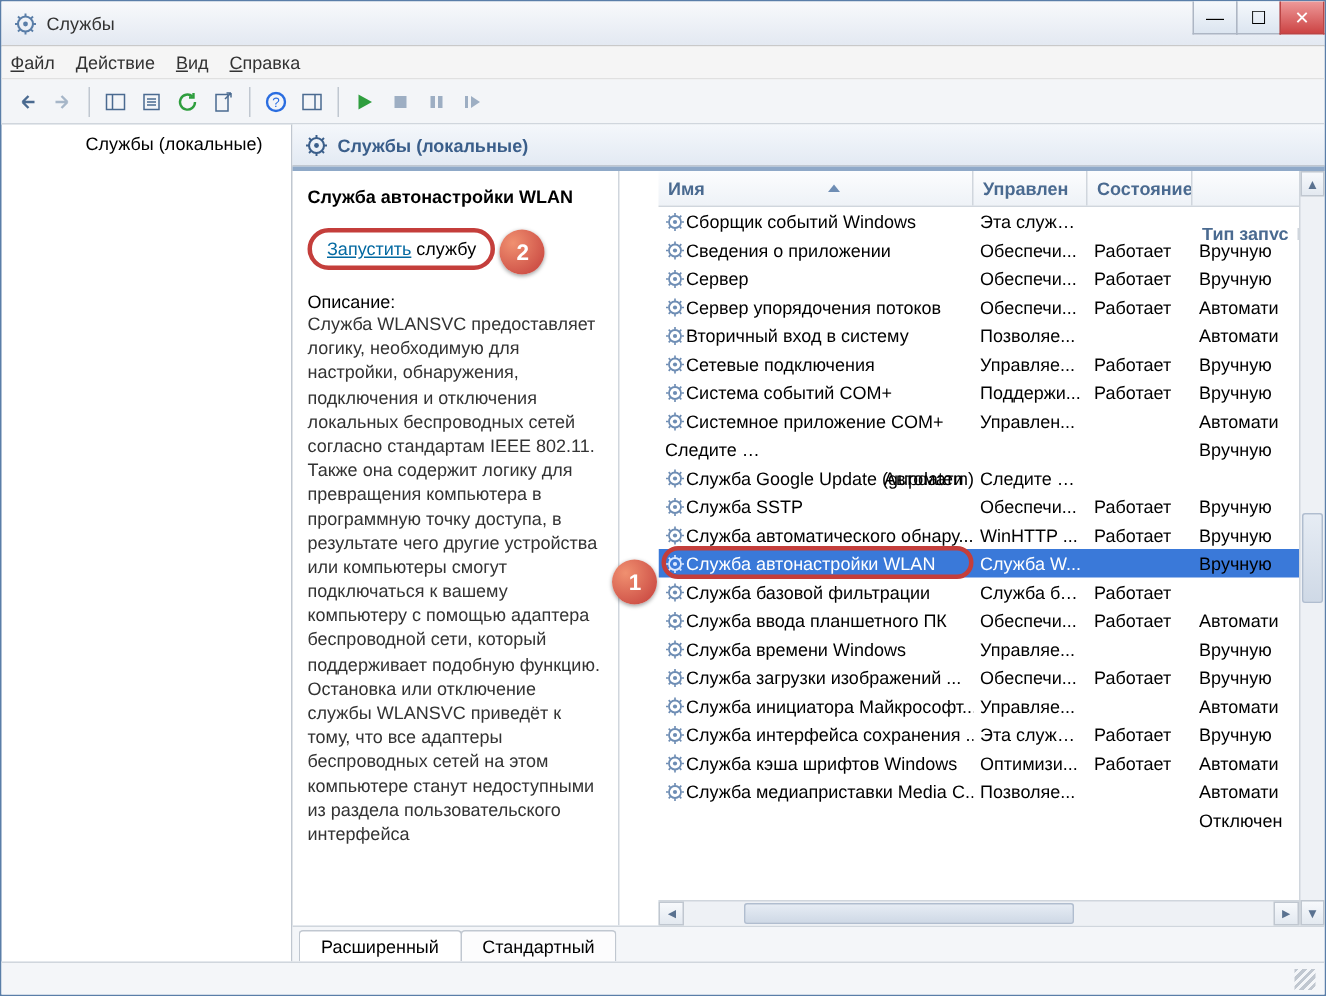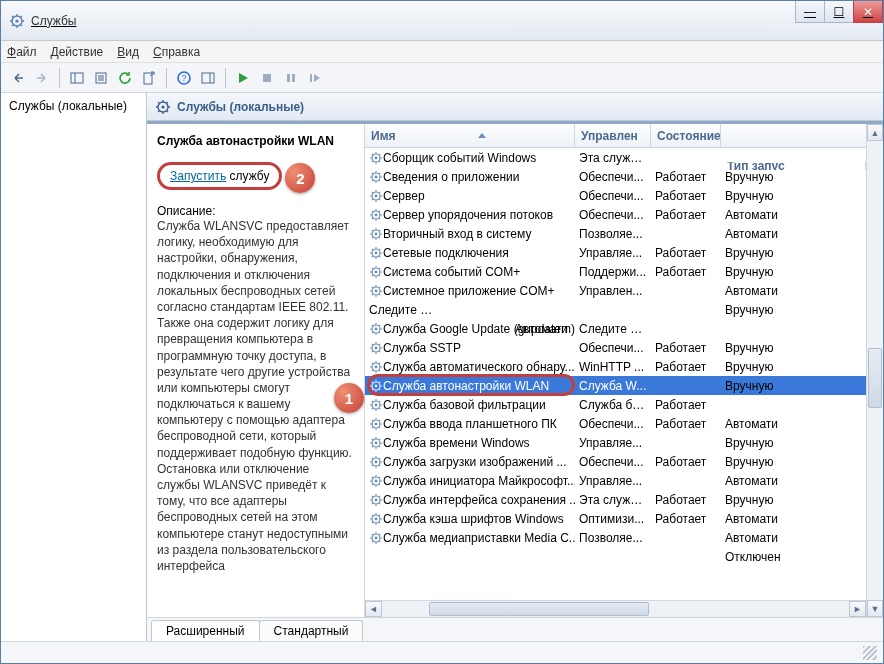--- a/index.html
+++ b/index.html
@@ -1,45 +1,45 @@
 <!DOCTYPE html>
 <html><head>
 <meta charset="utf-8">
 <style>
 * { box-sizing: border-box; margin: 0; padding: 0; }
 body { font-family: "Segoe UI", Tahoma, sans-serif; font-size: 12px; background: #fff; }
 .window { width: 884px; height: 664px; border: 1px solid #5a7ea8; display: flex; flex-direction: column; background: #fff; position: relative; }
-.titlebar { height: 40px; background: linear-gradient(#f8f9fb, #e3e9f2); display: flex; align-items: center; padding-left: 8px; border-bottom: 1px solid #c9c9c9; text-decoration: underline; }
+.titlebar { height: 30px; background: linear-gradient(#f8f9fb, #e3e9f2); display: flex; align-items: center; padding-left: 8px; border-bottom: 1px solid #c9c9c9; }
 .titlebar .icon { margin-right: 6px; display: inline-flex; color: #5a7ea8; }
 .titlebar .title { flex: 1; color: #333; }
 .winbtns { display: flex; height: 100%; }
 .winbtn { width: 30px; height: 22px; display: flex; align-items: center; justify-content: center; border: 1px solid #adb6c4; border-top: none; margin-left: -1px; background: linear-gradient(#f5f8fc, #dce5f0); font-size: 12px; font-family: sans-serif; }
 .winbtn.close { background: linear-gradient(#e99, #c44); color: #fff; border-color: #b44; }
 .menubar { height: 22px; display: flex; align-items: center; padding-left: 6px; gap: 14px; background: #f5f5f5; border-bottom: 1px solid #e0e0e0; }
 .menubar span { color: #333; }
 .menubar span u { text-decoration: underline; }
 .toolbar { height: 30px; background: #f3f5f8; border-bottom: 1px solid #d0d6dd; display: flex; align-items: center; padding: 0 6px; gap: 2px; }
 .tbtn { width: 22px; height: 22px; display: flex; align-items: center; justify-content: center; color: #4a6a90; }
 .tsep { width: 1px; height: 20px; background: #c0c7d0; margin: 0 4px; }
-.body { flex: 1; display: flex; min-height: 0; }
+.body { flex: 1; display: flex; min-height: 0; padding-left: 48px; }
 .leftpanel { width: 146px; border-right: 1px solid #c0c7d0; padding: 4px; }
 .left-head { padding: 2px 4px; background: #fff; }
 .rightpanel { flex: 1; display: flex; flex-direction: column; min-width: 0; }
 .rp-header { height: 28px; background: linear-gradient(#f4f7fb, #e3eaf3); display: flex; align-items: center; border-bottom: 1px solid #c0c7d0; padding-left: 8px; gap: 6px; color: #3a5e8a; font-weight: 600; }
 .rp-main { flex: 1; display: flex; border-top: 3px solid #8fa9c8; min-height: 0; }
 .details { width: 218px; border-right: 1px solid #d0d6dd; padding: 10px; display: flex; flex-direction: column; gap: 14px; overflow: hidden; }
 .details .svc-title { font-weight: bold; }
 .details a.start-link { color: #0369a1; text-decoration: underline; cursor: pointer; }
 .details .desc-label { }
 .details .desc-body { color: #333; line-height: 1.35; }
 .callout-box { border: 3px solid #c43e3b; border-radius: 18px; padding: 4px 10px; display: inline-block; position: relative; }
 .callout-num { position: absolute; width: 30px; height: 30px; border-radius: 50%; background: radial-gradient(circle at 30% 30%, #f09070, #c43e3b); color: #fff; font-weight: bold; display: flex; align-items: center; justify-content: center; font-size: 15px; box-shadow: 0 1px 3px rgba(0,0,0,0.4); }
 .callout2 { right: -36px; top: -2px; }
 .callout1 { left: -36px; top: 6px; }
-.listpane { flex: 1; display: flex; flex-direction: column; min-width: 0; position: relative; }
+.listpane { flex: 1; display: flex; flex-direction: column; min-width: 0; position: relative; align-items: flex-end; }
 .cols { height: 24px; display: flex; border-bottom: 1px solid #d0d6dd; background: linear-gradient(#fcfdfe, #eef2f7); }
 .col { border-right: 1px solid #d0d6dd; padding: 4px 6px; color: #4a6a90; font-weight: 600; overflow: hidden; white-space: nowrap; display: flex; align-items: center; }
 .c-name { width: 210px; }
 .c-desc { width: 76px; }
 .c-state { width: 70px; }
 .c-start { flex: 1; margin-top: 38px; }
 .rows { flex: 1; overflow: hidden; }
 .row { height: 19px; display: flex; align-items: center; }
 .row.sel { background: #3a79d9; color: #fff; }
 .row .c-name { display: flex; align-items: center; gap: 0; padding-left: 4px; }

